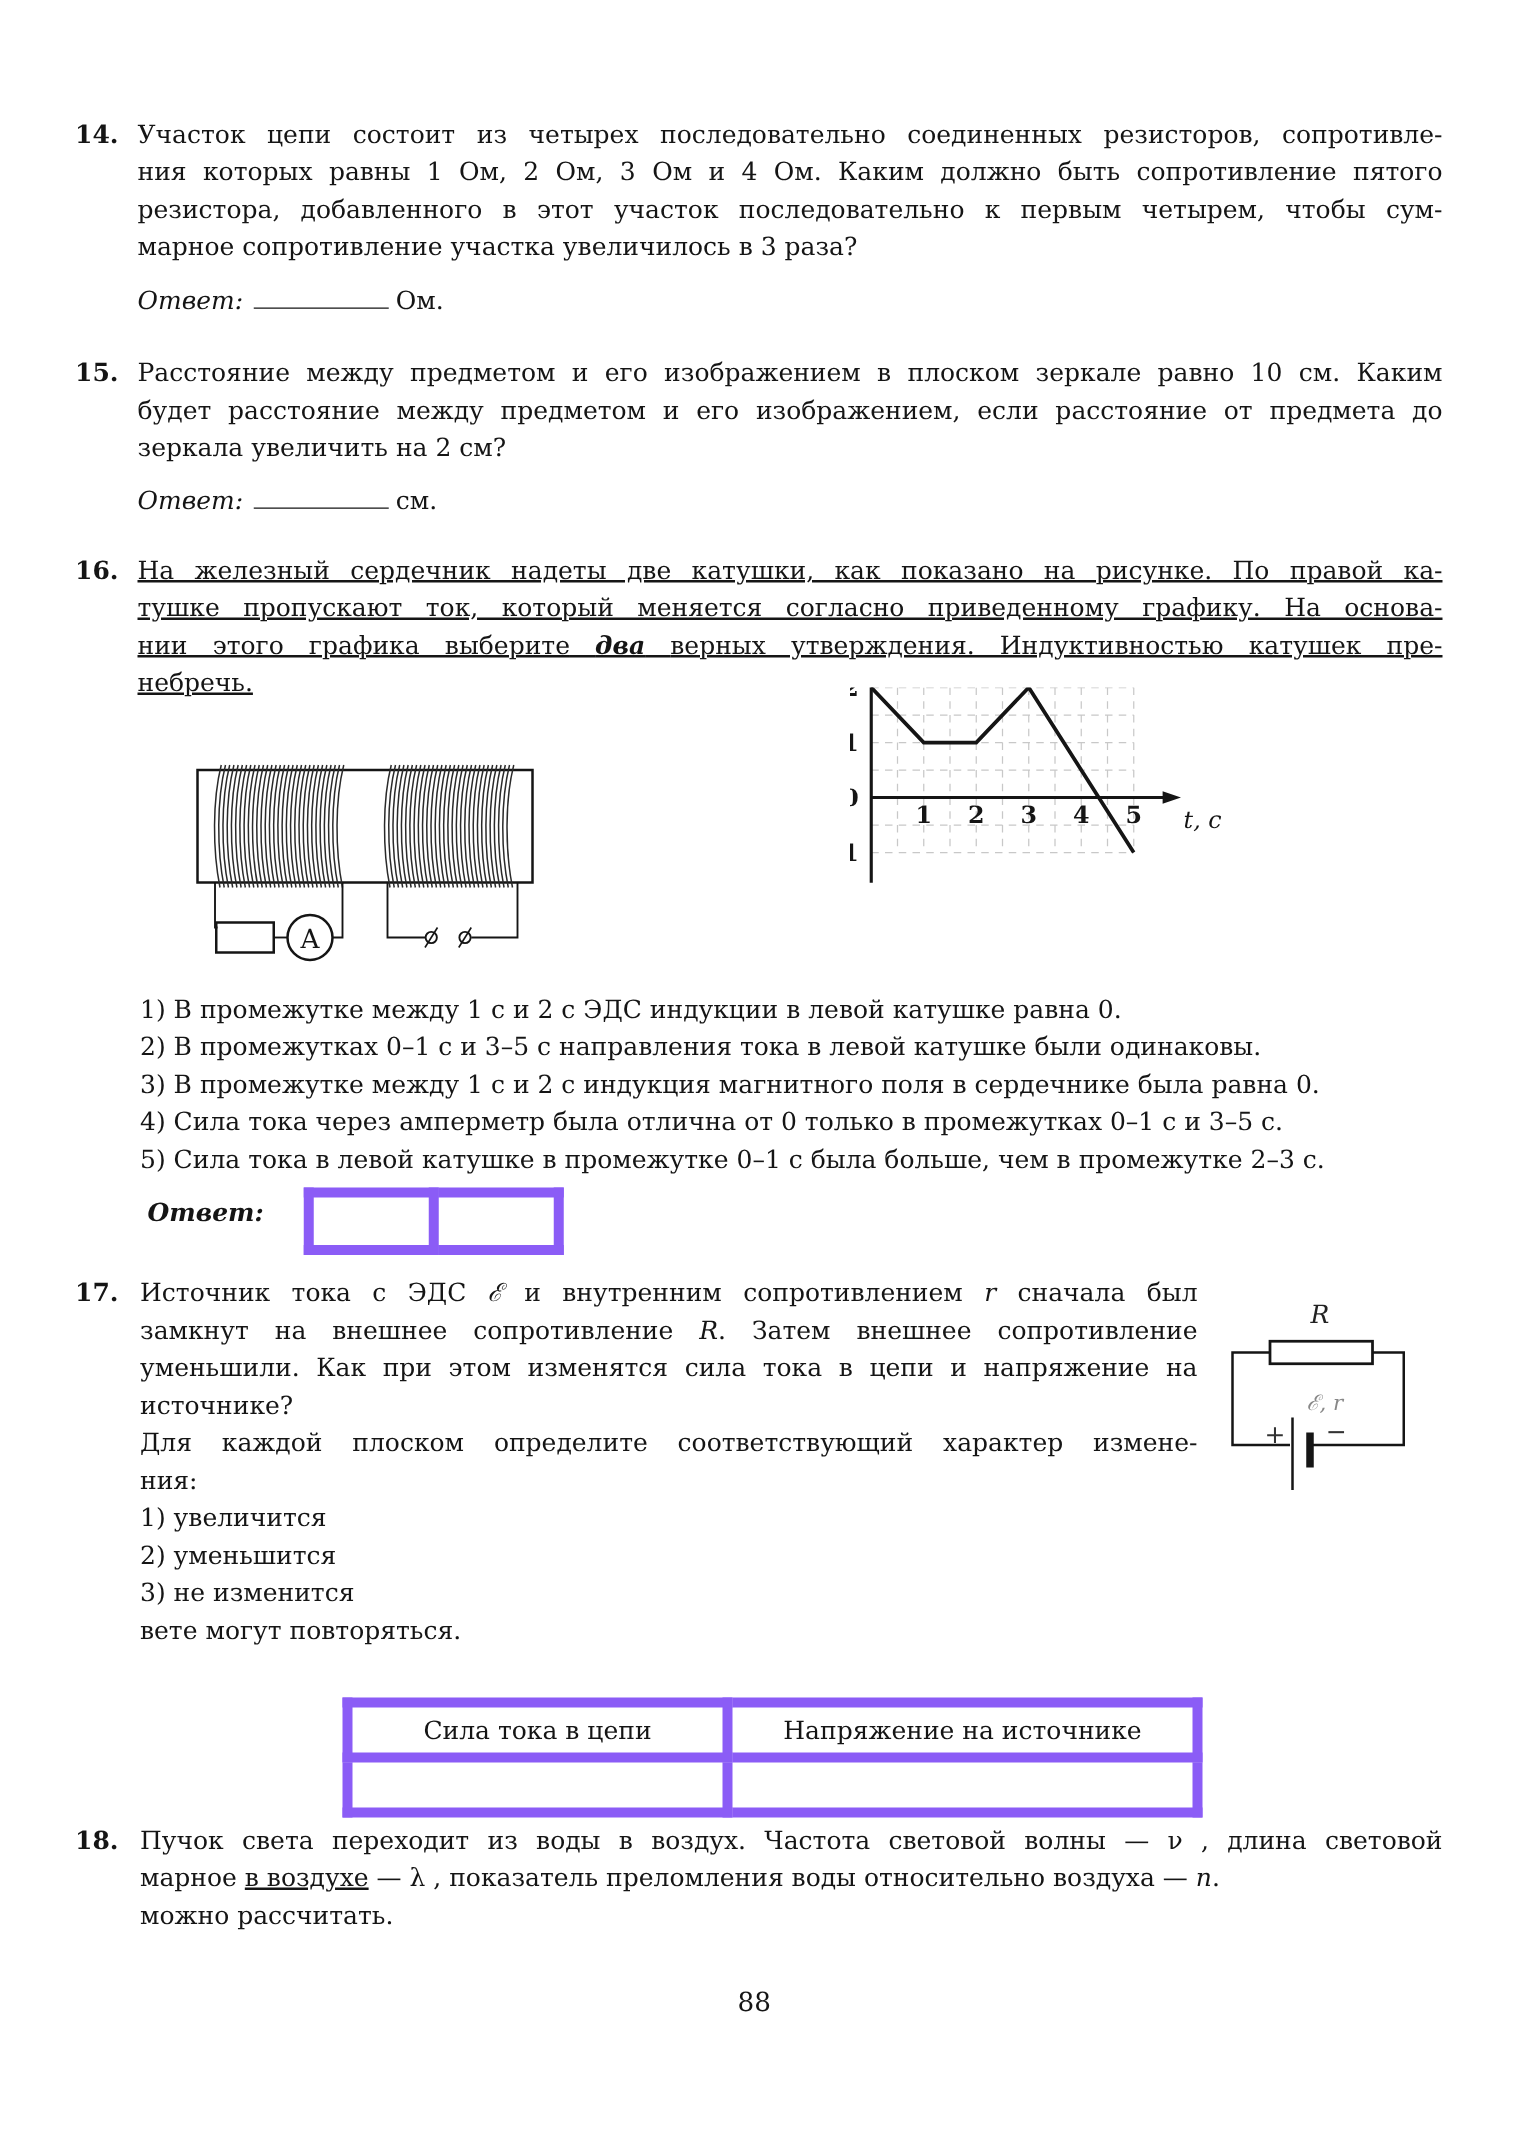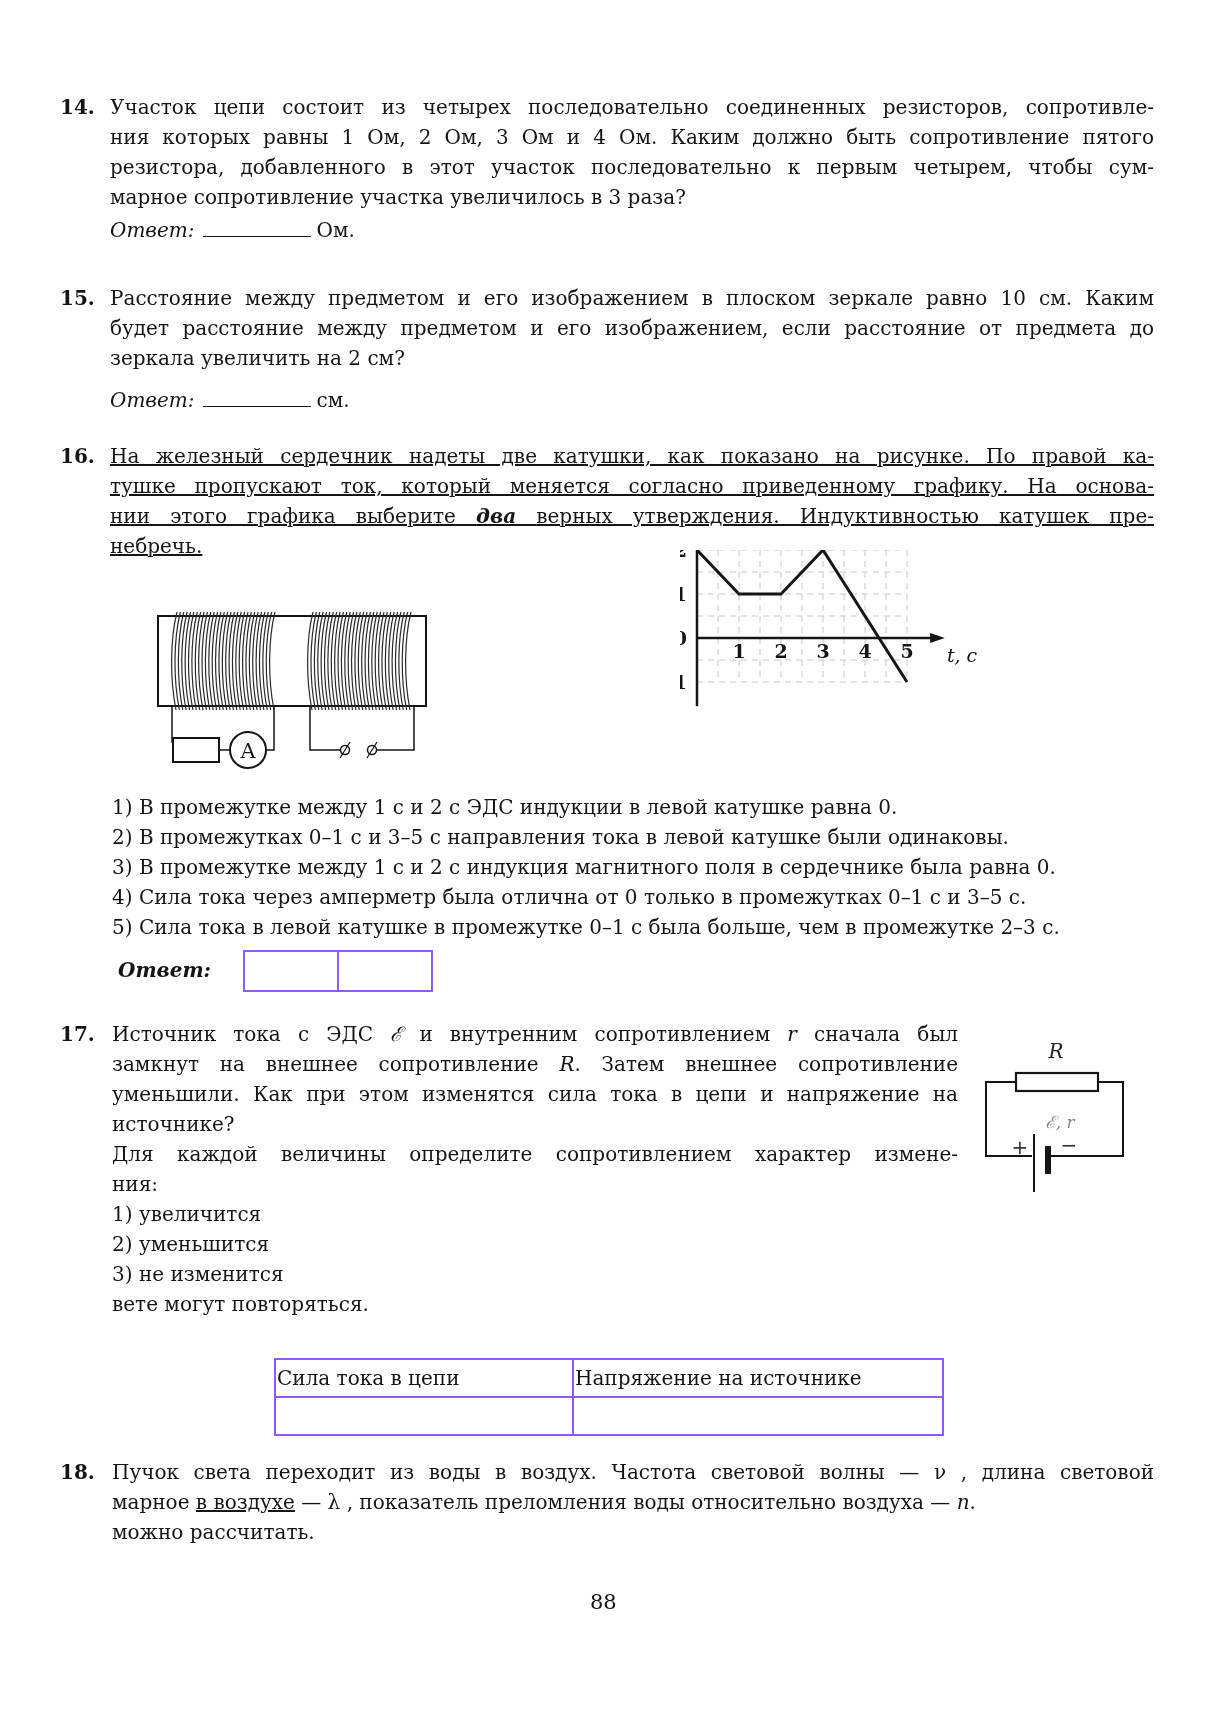--- a/index.html
+++ b/index.html
@@ -13,34 +13,34 @@
   .num { position: absolute; font-weight: bold; font-size: 20px; line-height: 30px; }
   .line { display: block; text-align: justify; text-align-last: justify; white-space: nowrap; }
   .line.last { text-align-last: left; }
   .answer { font-size: 20px; line-height: 30px; }
   .answer .lbl { font-style: italic; }
   .blank { display: inline-block; width: 108px; border-bottom: 1.5px solid #151515; height: 20px; vertical-align: baseline; margin: 0 6px 0 8px; }
   em.bi { font-weight: bold; font-style: italic; }
   .u { text-decoration: underline; }
   .opt { font-size: 20px; line-height: 30px; white-space: nowrap; }
   table.grid { border-collapse: collapse; font-size: 20px; }
-  table.grid td { border: 2px solid #8b5cf6; }
+  table.grid td { border: 8px solid #8b5cf6; text-align: center; }
   .page-num { font-size: 21px; }
 </style>
 </head>
 <body>
 
 <div class="num" style="left:60px; top:92px;">14.</div>
 <div class="abs txt" style="left:110px; top:92px; width:1044px;">
   <span class="line">Участок цепи состоит из четырех последовательно соединенных резисторов, сопротивле-</span>
   <span class="line">ния которых равны 1 Ом, 2 Ом, 3 Ом и 4 Ом. Каким должно быть сопротивление пятого</span>
   <span class="line">резистора, добавленного в этот участок последовательно к первым четырем, чтобы сум-</span>
   <span class="line last">марное сопротивление участка увеличилось в 3 раза?</span>
 </div>
-<div class="abs answer" style="left:110px; top:215px;">
+<div class="abs answer" style="left:110px; top:225px;">
   <span class="lbl">Ответ:</span><span class="blank"></span><span>Ом.</span>
 </div>
 
 <div class="num" style="left:60px; top:283px;">15.</div>
 <div class="abs txt" style="left:110px; top:283px; width:1044px;">
   <span class="line">Расстояние между предметом и его изображением в плоском зеркале равно 10 см. Каким</span>
   <span class="line">будет расстояние между предметом и его изображением, если расстояние от предмета до</span>
   <span class="line last">зеркала увеличить на 2 см?</span>
 </div>
 <div class="abs answer" style="left:110px; top:385px;">
@@ -204,21 +204,21 @@
   </tr>
 </tbody>
   </table>
 
 <div class="num" style="left:60px; top:1019px;">17.</div>
 <div class="abs txt" style="left:112px; top:1019px; width:846px;">
   <span class="line"><span>Источник тока с ЭДС</span> <i>ℰ</i> <span>и внутренним сопротивлением</span> <i>r</i> <span>сначала был</span></span>
   <span class="line"><span>замкнут на внешнее сопротивление</span> <i>R</i><span>. Затем внешнее сопротивление</span></span>
   <span class="line">уменьшили. Как при этом изменятся сила тока в цепи и напряжение на</span>
   <span class="line last">источнике?</span>
-  <span class="line">Для каждой величины определите сопротивлением характер измене-</span>
+  <span class="line">Для каждой плоском определите соответствующий характер измене-</span>
   <span class="line last">ния:</span>
 </div>
 <div class="abs" style="left:112px; top:1199px;">
   <div class="opt">1)  увеличится</div>
   <div class="opt">2)  уменьшится</div>
   <div class="opt">3)  не изменится</div>
 </div>
 <div class="abs txt" style="left:112px; top:1289px; width:1042px;">
   <span class="line last">вете могут повторяться.</span>
 </div>

